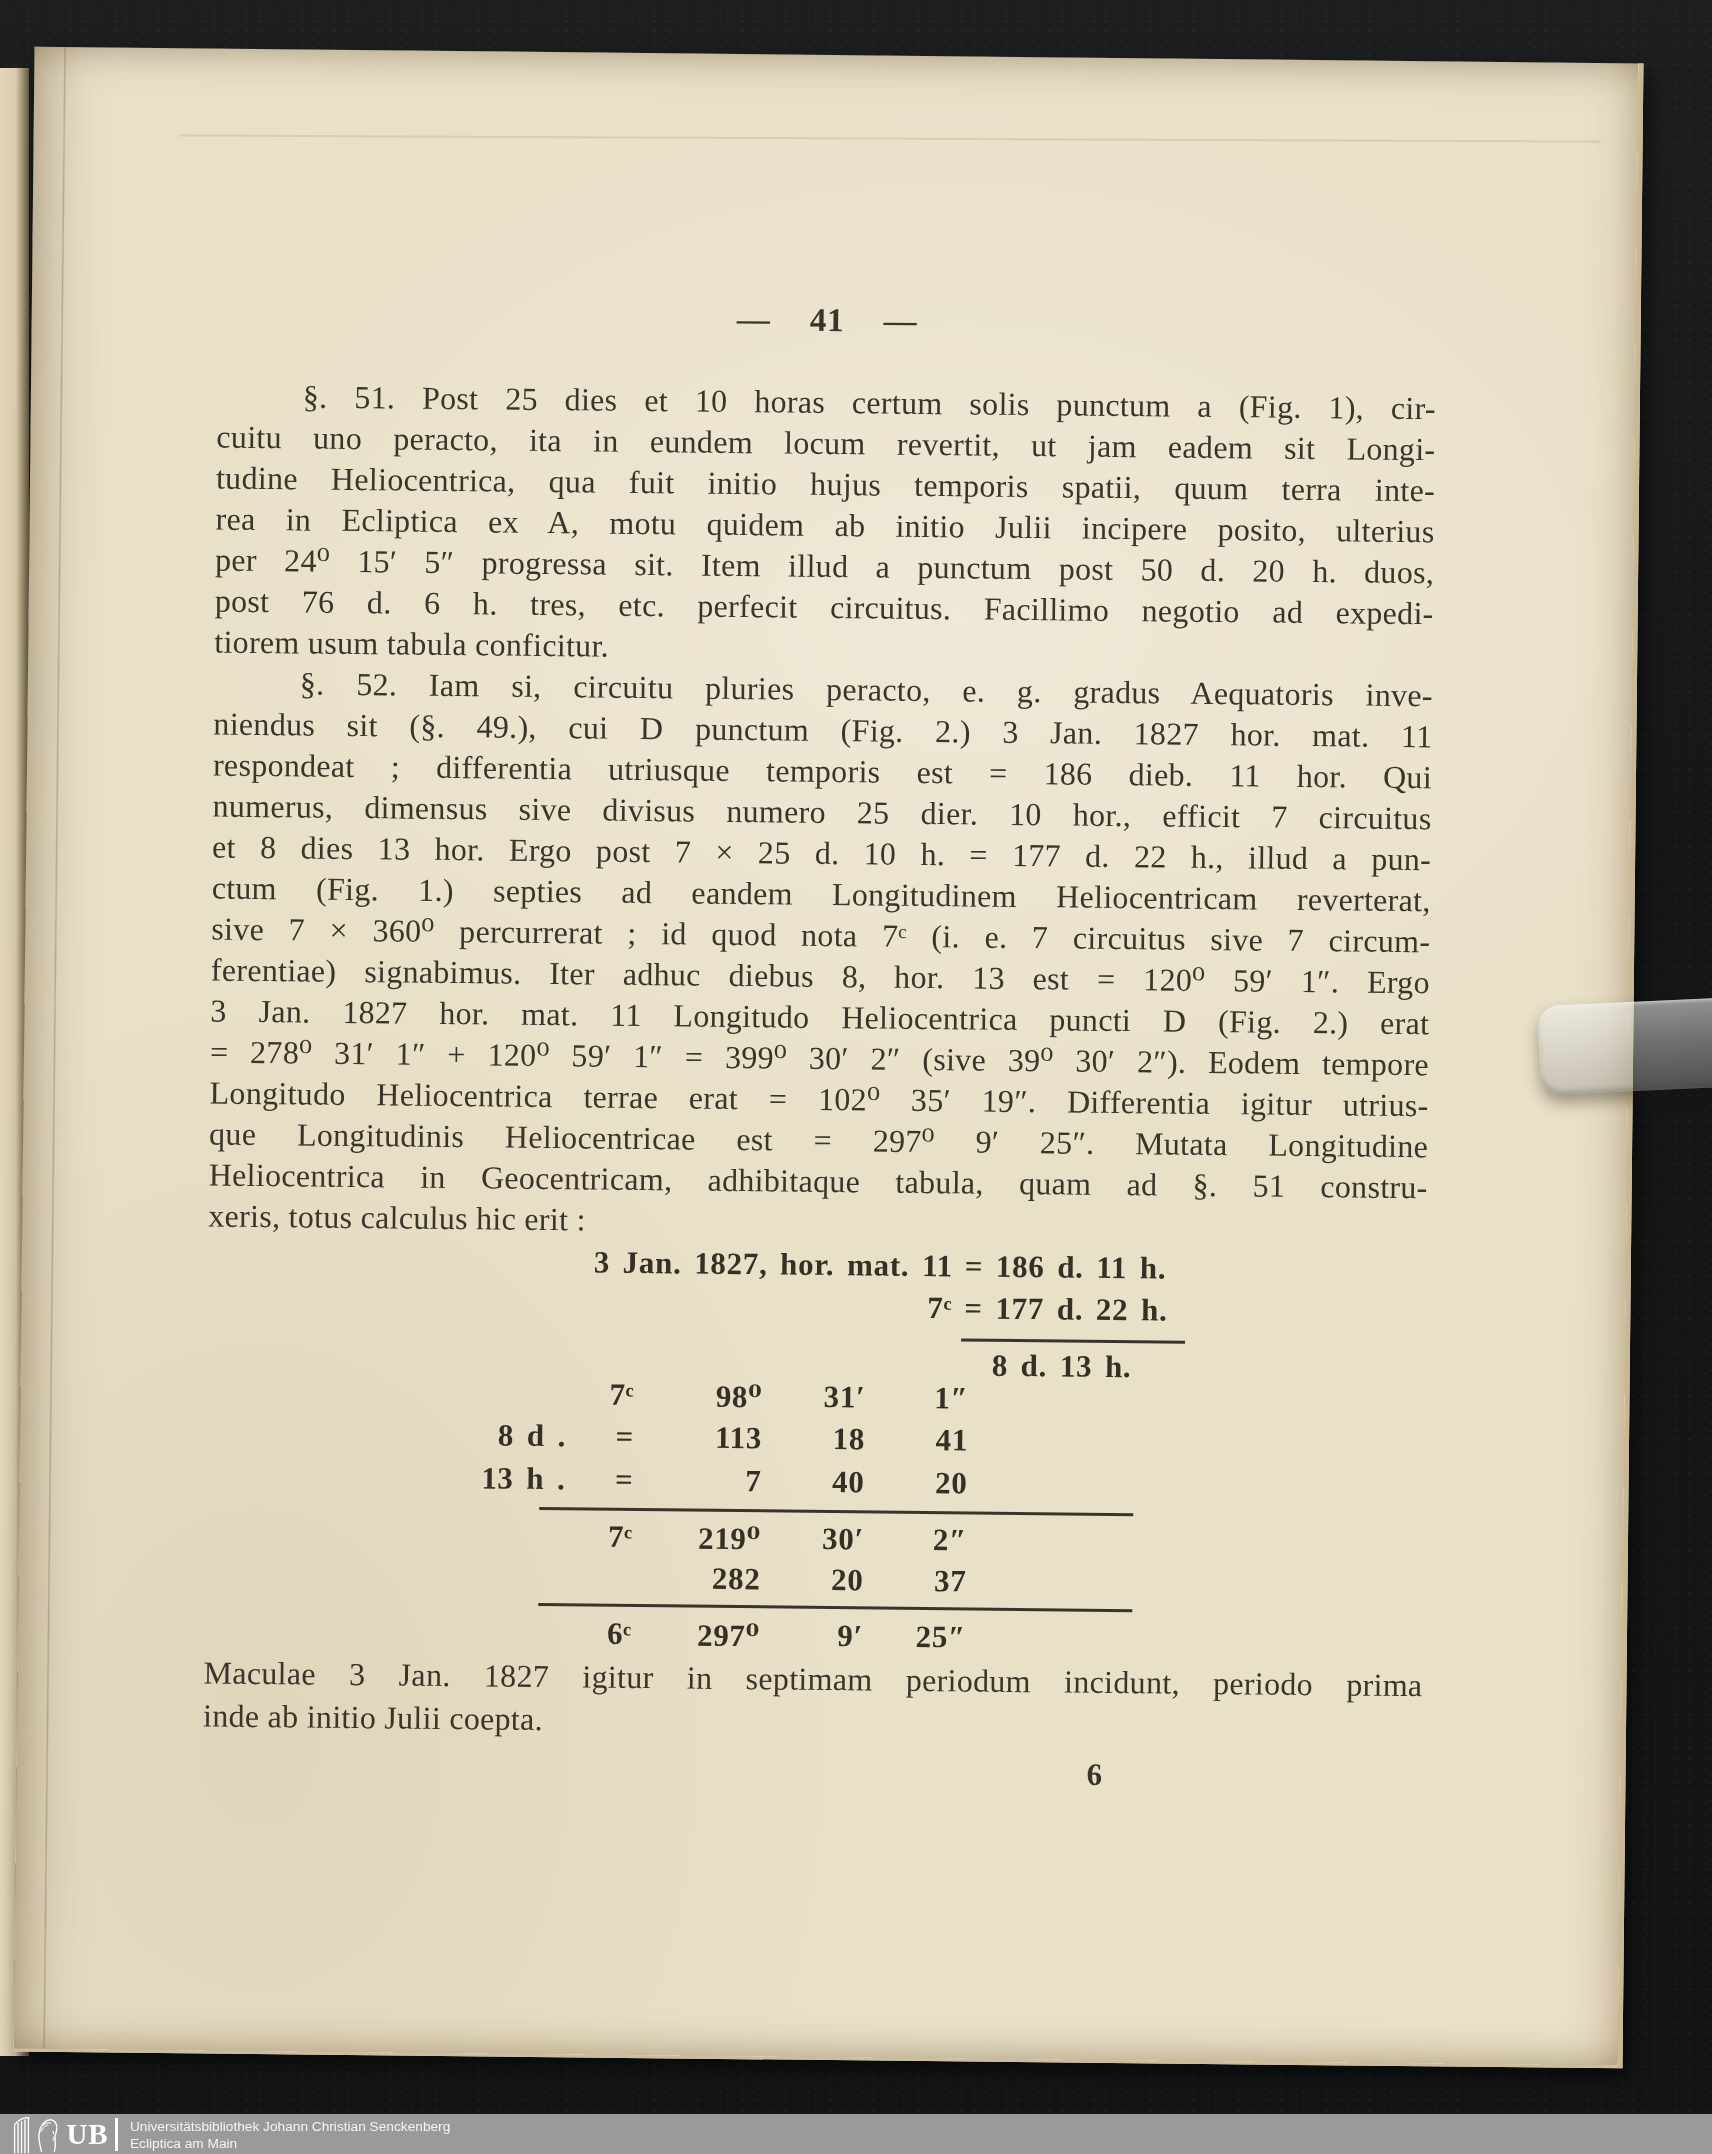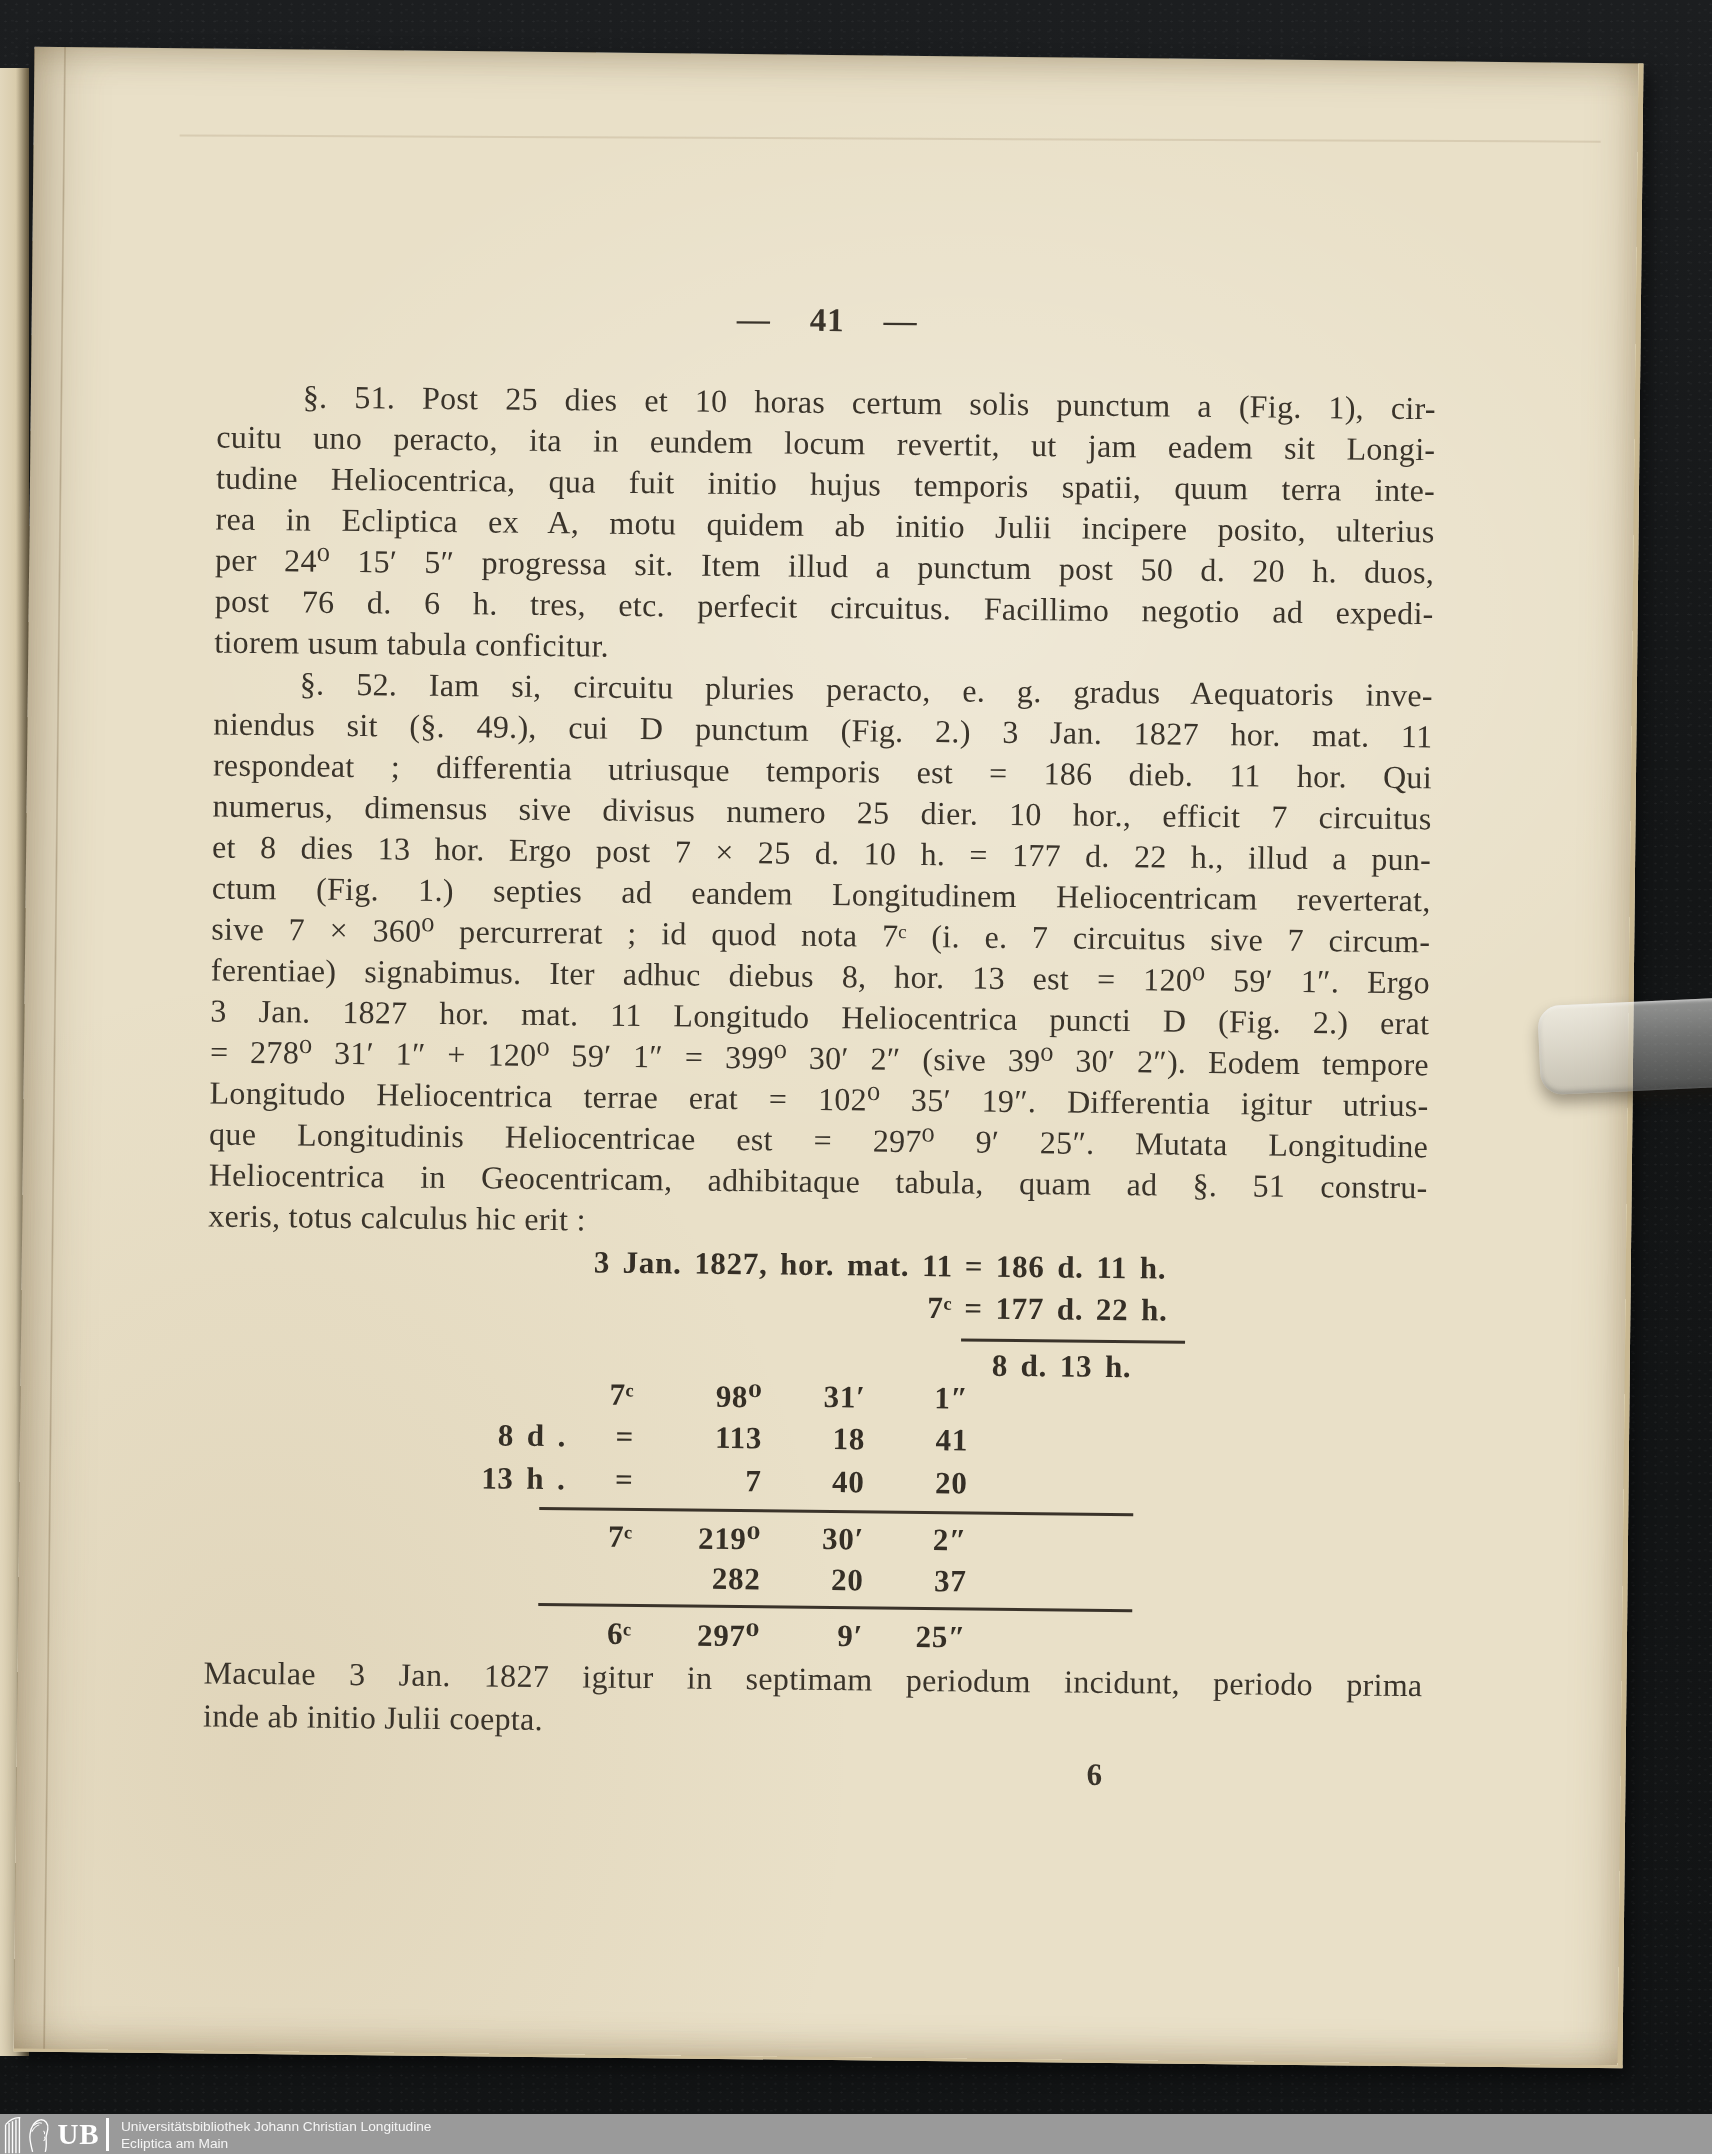--- a/index.html
+++ b/index.html
@@ -65,21 +65,21 @@
     transform:rotate(-2.6deg);transform-origin:100% 50%;
     background:linear-gradient(178deg, rgba(238,238,235,0.60) 0%, rgba(205,205,202,0.50) 45%, rgba(150,150,147,0.45) 100%);
     box-shadow:0 8.6px 15.4px rgba(30,22,10,0.38), inset 0 1.7px 3.4px rgba(255,255,255,0.55), inset 0 -2.6px 5.1px rgba(60,60,60,0.30);
   }
   
   #footer{
     position:absolute;left:0;bottom:0;width:1712px;height:41px;background:#9a9a9a;
     display:flex;align-items:center;
     font-family:"Liberation Sans","DejaVu Sans",sans-serif;
   }
-  #footer .logo{display:flex;align-items:center;height:41px;padding-left:3px;}
+  #footer .logo{display:flex;align-items:center;height:41px;padding-left:12px;}
   #footer .ub{font-family:"Liberation Serif","DejaVu Serif",serif;font-weight:700;
     font-size:29px;color:#ffffff;letter-spacing:0.9px;margin-left:5.1px;line-height:41px;}
   #footer .vbar{width:2.6px;height:33px;background:#ffffff;margin-left:6.8px;}
   #footer .libtext{margin-left:12px;color:#f5f5f5;font-size:13.7px;line-height:17px;}
 </style>
 </head>
 <body>
 
 <div id="screen">
 
@@ -192,19 +192,19 @@
         <path d="M3 10 Q11 1 20 2" stroke="#ffffff" stroke-width="1.6" fill="none"></path>
       </svg>
       <svg width="27" height="38" viewBox="0 0 32 44" style="margin-left:3.4px">
         <path d="M9 42 C7 33 5 28 6 21 C7 12 12 5 18 4 C24 3 28 9 27 15 C26.5 19 25 22 25 25 C25 30 26 36 24 42" stroke="#ffffff" stroke-width="1.6" fill="none"></path>
         <path d="M8 18 q4 -7 9 -8 M10 11 q5 -5 10 -3 M22 17 q2 2 1 4 M23 24 q2 3 -1 5" stroke="#ffffff" stroke-width="1.2" fill="none"></path>
       </svg>
       <span class="ub">UB</span>
       <span class="vbar"></span>
     </div>
     <div class="libtext">
-      <div>Universitätsbibliothek Johann Christian Longitudine</div>
+      <div>Universitätsbibliothek Johann Christian Senckenberg</div>
       <div>Ecliptica am Main</div>
     </div>
   </div>
 
 </div>
 
 
 </body></html>

